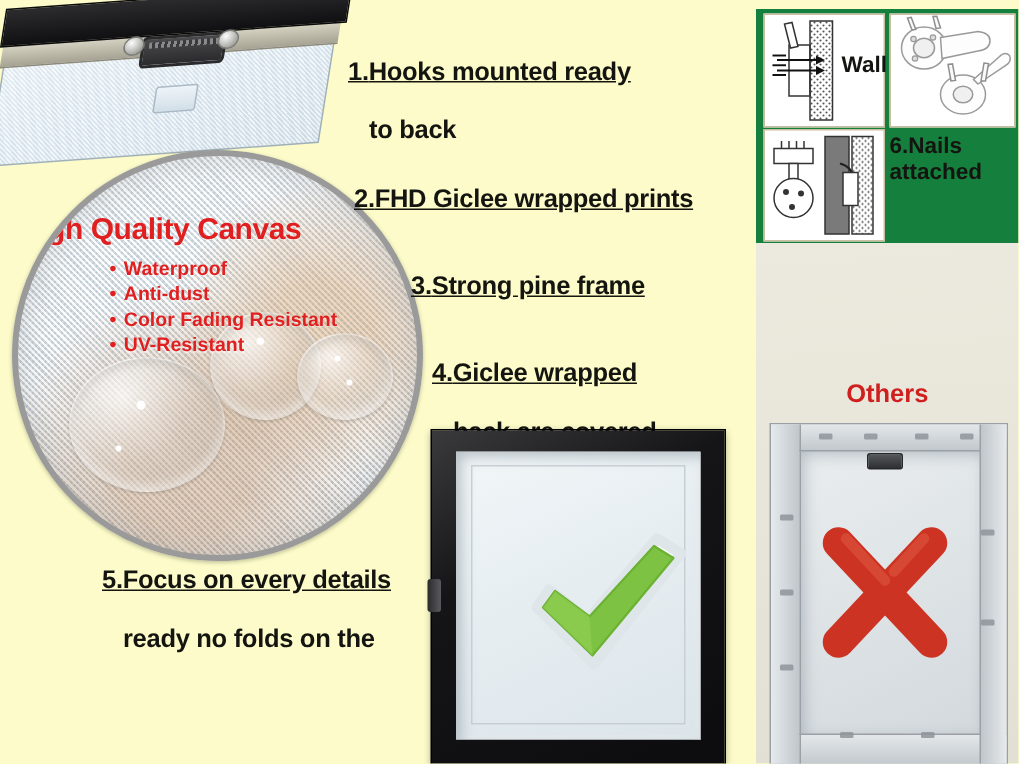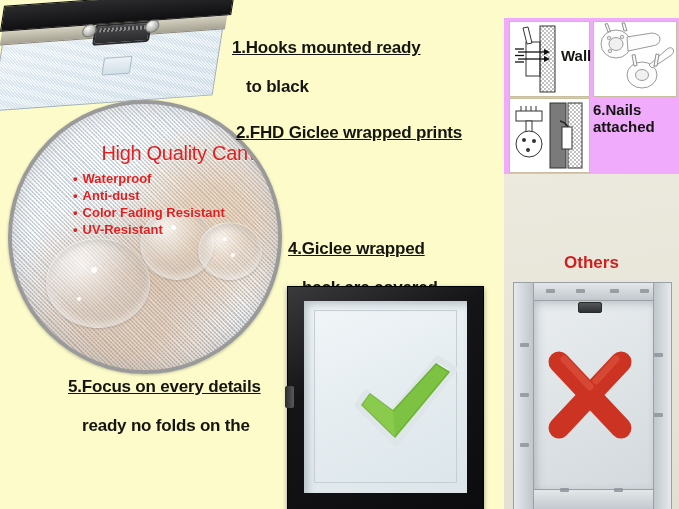--- a/index.html
+++ b/index.html
@@ -84,22 +84,22 @@
   .drop{
     position:absolute;border-radius:50%;
     background:radial-gradient(circle at 34% 28%,rgba(255,255,255,.72),rgba(225,225,222,.22) 48%,rgba(150,148,142,.20) 100%);
     box-shadow:inset 0 -3px 7px rgba(255,255,255,.55), inset 0 3px 6px rgba(130,128,120,.25), 0 1px 2px rgba(90,88,82,.28);
     border:1px solid rgba(255,255,255,.35);
   }
   .drop .spark{
     position:absolute;background:#ffffff;border-radius:50%;
   }
   .circle-title{
-    position:absolute;left:0;right:0;top:38px;text-align:right;
-    color:#e02020;font-weight:normal;font-size:20px;letter-spacing:-0.3px;
+    position:absolute;left:0;right:0;top:38px;text-align:left;
+    color:#e02020;font-weight:bold;font-size:20px;letter-spacing:-0.3px;
     text-shadow:0 1px 0 rgba(255,255,255,.55);
   }
   .circle-bullets{
     position:absolute;left:58px;top:64px;margin:0;padding:3px;list-style:none;
     color:#e02020;font-weight:bold;font-size:13px;line-height:1.30;
     text-shadow:0 1px 0 rgba(255,255,255,.5);
   }
   .circle-bullets li{white-space:nowrap;}
   .circle-bullets li:before{content:"\2022";margin-right:5px;}
 
@@ -161,22 +161,22 @@
   .otherframe .hookclip{
     position:absolute;left:64px;top:19px;width:22px;height:9px;
     background:linear-gradient(180deg,#55585b,#2e3032);border-radius:2px;
     border:1px solid #26282a;
   }
   .xmark{position:absolute;left:26px;top:62px;width:100px;height:100px;}
   .xmark svg{display:block;}
 
   
   .instr{
-    position:absolute;left:504px;top:18px;width:175px;height:156px;
-    background:#f0abfc;
+    position:absolute;left:504px;top:6px;width:175px;height:156px;
+    background:#15803d;
   }
   .ibox{
     position:absolute;background:#ffffff;border:1px solid #c9bfa0;
   }
   .ibox.a{left:5px;top:3px;width:79px;height:74px;}
   .ibox.b{left:89px;top:3px;width:82px;height:74px;}
   .ibox.c{left:5px;top:80px;width:79px;height:73px;}
   .wall-label{
     position:absolute;left:51px;top:25px;color:#141410;
     font-weight:bold;font-size:15px;
@@ -223,27 +223,30 @@
     <ul class="circle-bullets">
       <li>Waterproof</li>
       <li>Anti-dust</li>
       <li>Color Fading Resistant</li>
       <li>UV-Resistant</li>
     </ul>
   </div>
 
   <div class="feat" style="left:232px;top:18px;">
     <span class="ind"><span>1.</span><span>Hooks mounted ready</span></span>
-    <span class="feat-hang">to black</span>
+    <span class="feat-hang">to back</span>
   </div>
 
   <div class="feat" style="left:236px;top:103px;">
     <span class="ind"><span>2.</span><span>FHD Giclee wrapped prints</span></span>
   </div>
 
+  <div class="feat" style="left:274px;top:161px;">
+    <span class="ind"><span>3.</span><span>Strong pine frame</span></span>
+  </div>
 
   <div class="feat" style="left:288px;top:219px;">
     <span class="ind"><span>4.</span><span>Giclee wrapped</span></span>
     <span class="feat-hang">back are covered</span>
     <span class="feat-hang">with black flannel</span>
   </div>
 
   <div class="feat" style="left:24px;top:357px;margin-left:44px;">
     <span class="ind"><span>5.</span><span>Focus on every details</span></span>
     <span class="feat-hang">ready no folds on the</span>

